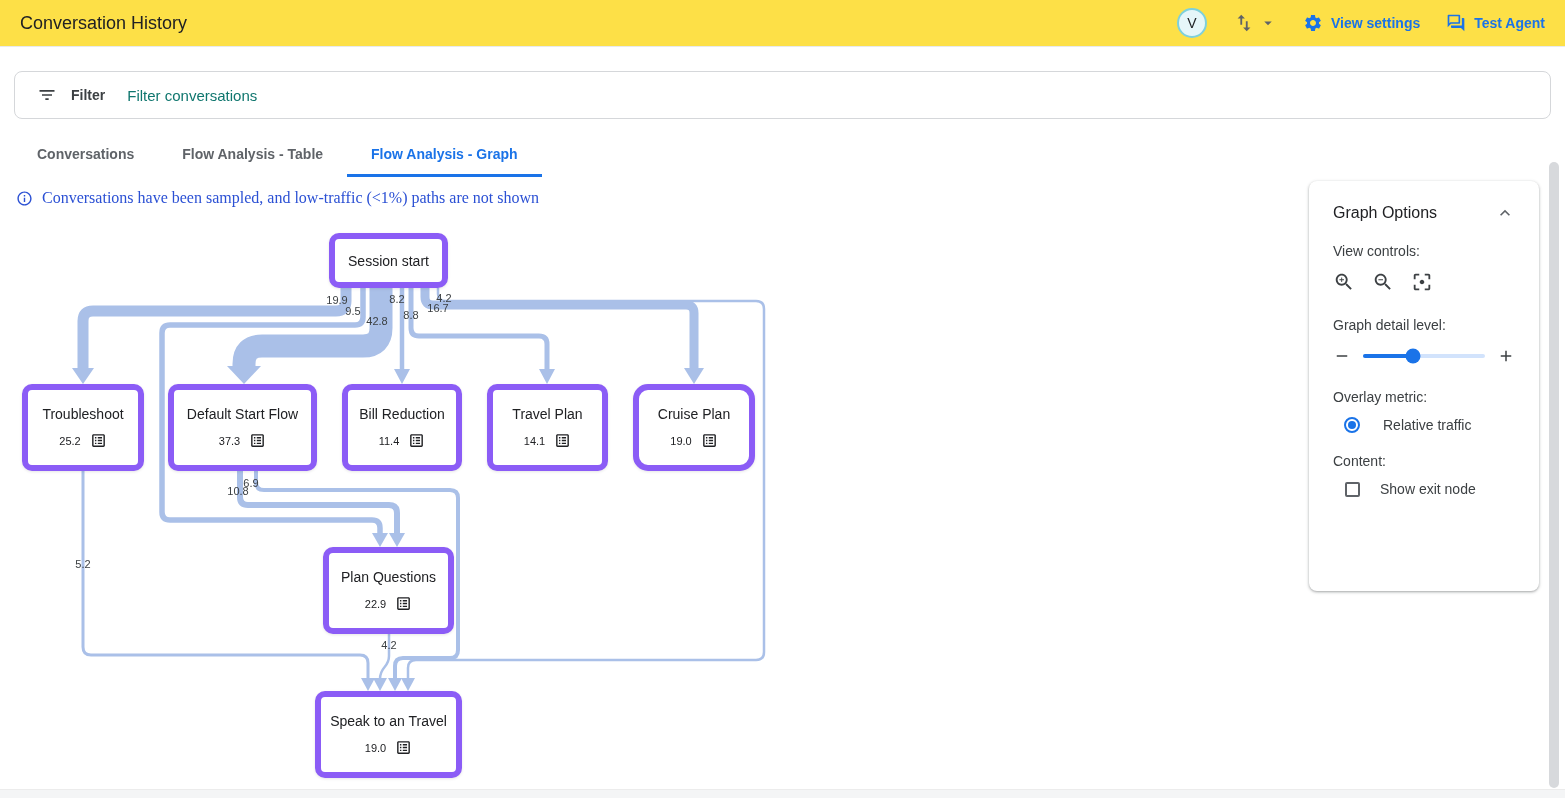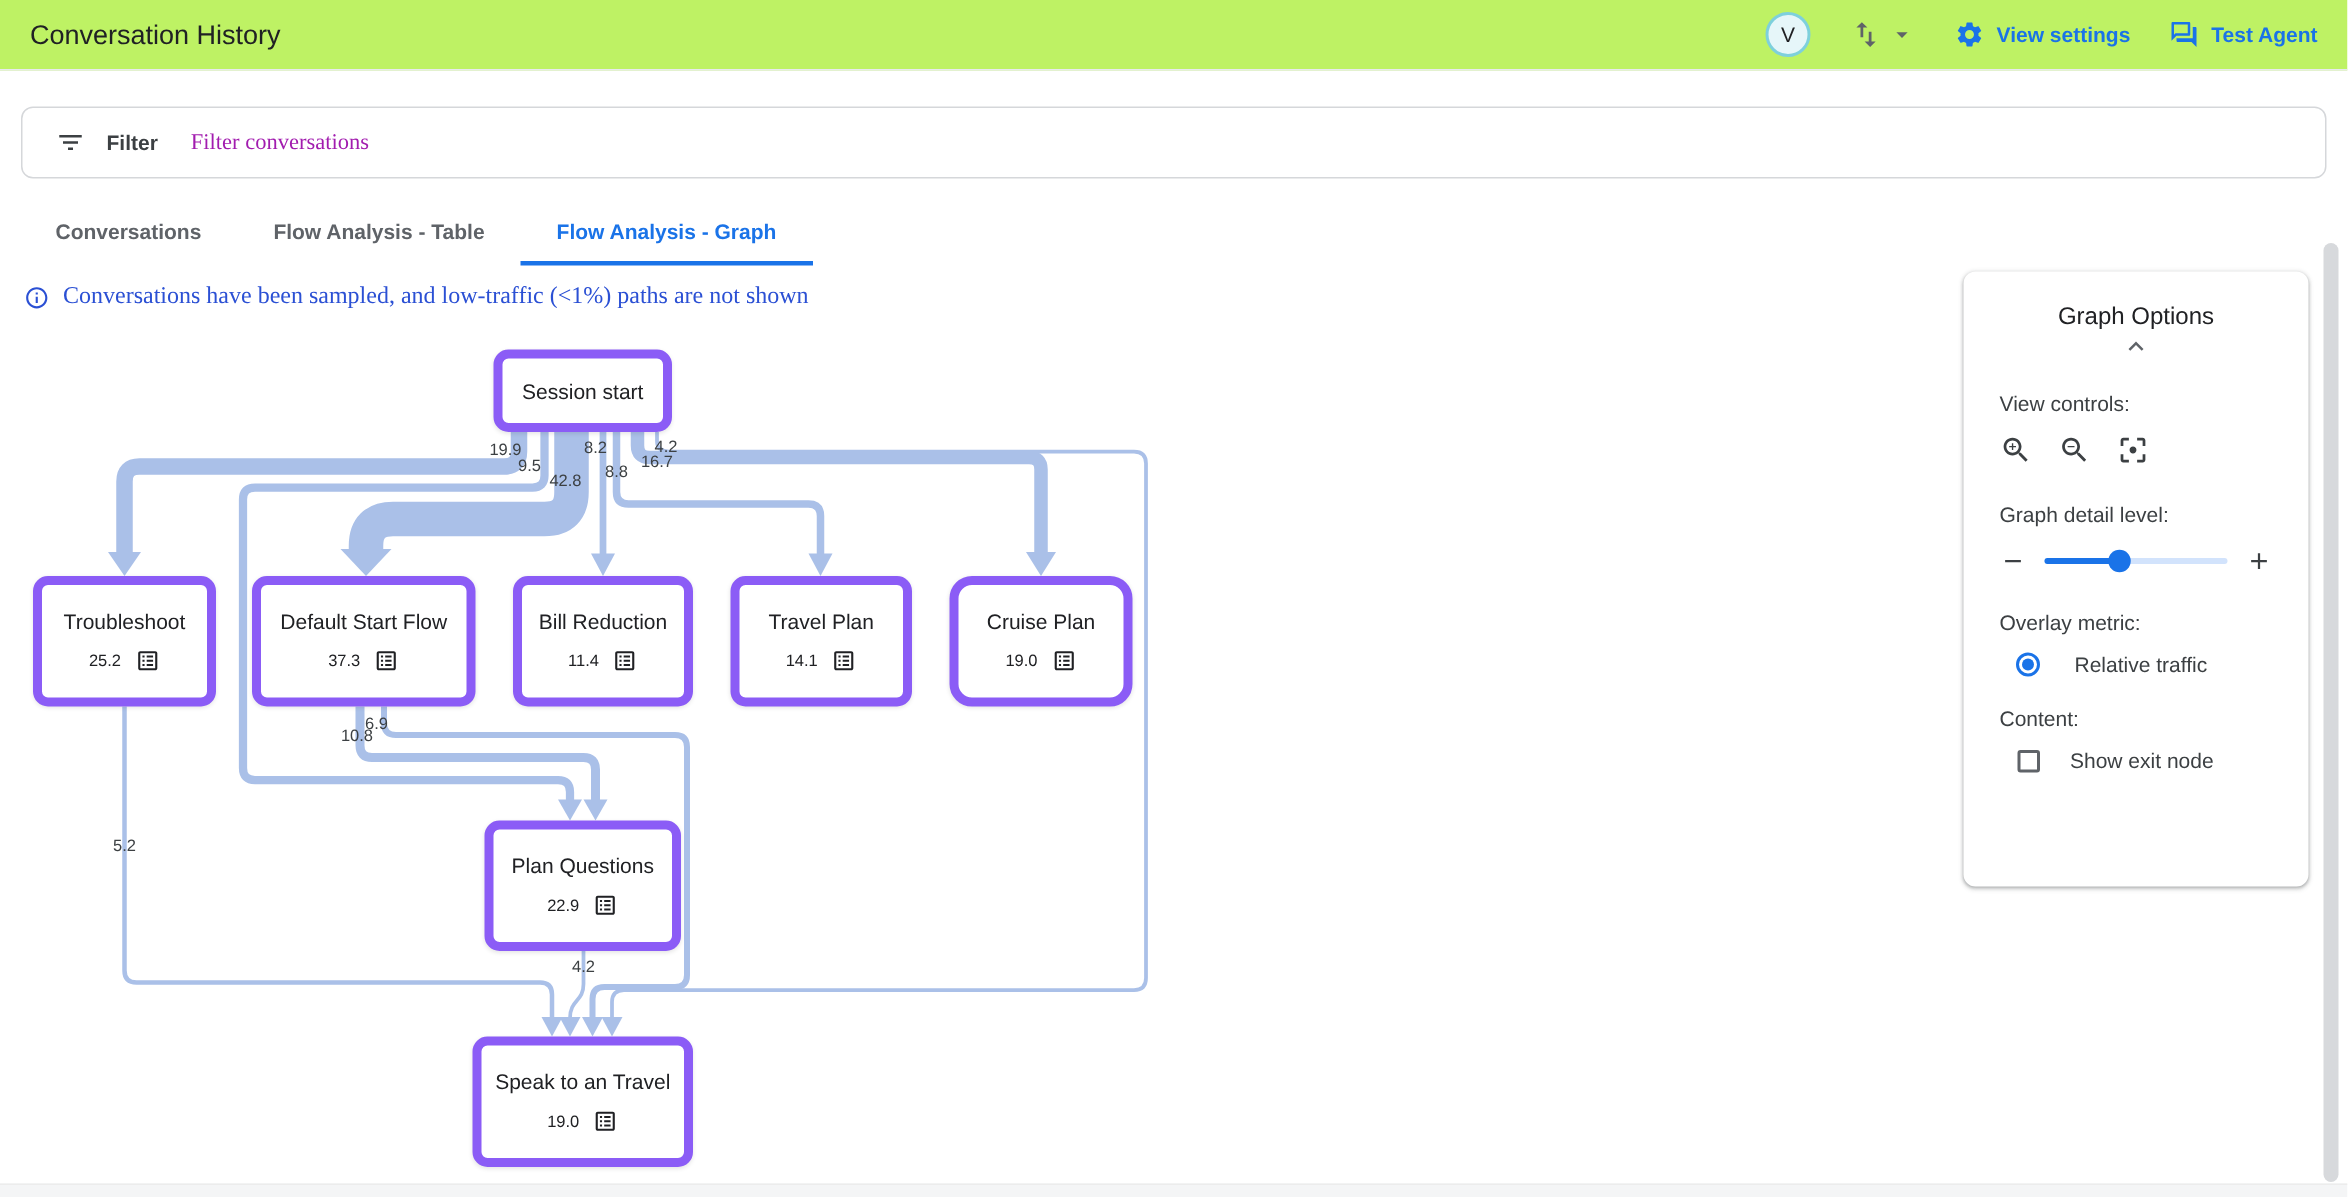--- a/index.html
+++ b/index.html
@@ -11,21 +11,21 @@
     color: #202124;
     cursor: default;
   }
 
   
   .app-header {
     position: absolute; top: 0; left: 0; right: 0; height: 47px;
     border-bottom: 1px solid #e8eaed;
     display: flex; align-items: center;
     padding: 0 20px;
-    background: #bef264;
+    background: #fde047;
     z-index: 30;
     text-align: center;
   }
   .app-title { font-size: 18px; font-weight: 400; color: #202124; }
   .header-right { margin-left: auto; display: flex; align-items: center; gap: 26px; }
   .avatar {
     width: 30px; height: 30px; border-radius: 50%;
     background: #e6f6f9; border: 2px solid #7ed0dc;
     display: flex; align-items: center; justify-content: center;
     font-size: 14px; color: #202124; cursor: pointer;
@@ -38,21 +38,21 @@
   }
 
   
   .filter-bar {
     position: absolute; top: 71px; left: 14px; right: 14px; height: 48px;
     border: 1px solid #d5d7da; border-radius: 8px;
     display: flex; align-items: center; padding: 0 22px; gap: 14px;
     background: #fff;
   }
   .filter-label { font-size: 14px; font-weight: 700; color: #3c4043; }
-  .filter-placeholder { font-size: 15px; color: #a21caf; margin-left: 8px; font-family: Liberation Serif, serif; }
+  .filter-placeholder { font-size: 15px; color: #0f766e; margin-left: 8px; }
 
   
   .tabs { position: absolute; top: 134px; left: 13px; display: flex; height: 43px; }
   .tab {
     padding: 0 24px; display: flex; align-items: center;
     font-size: 14px; font-weight: 600; color: #5f6368;
     border-bottom: 3px solid transparent; cursor: pointer;
   }
   .tab.active { color: #1a73e8; border-bottom-color: #1a73e8; }
 
@@ -82,21 +82,21 @@
     font-size: 11px; color: #3c4043; z-index: 6; white-space: nowrap;
   }
 
   
   .graph-options {
     position: absolute; top: 181px; left: 1309px; width: 230px; height: 410px;
     background: #fff; border-radius: 8px;
     box-shadow: 0 1px 2px rgba(60,64,67,.30), 0 1px 3px 1px rgba(60,64,67,.15);
     padding: 22px 24px; z-index: 20;
   }
-  .panel-header { display: flex; align-items: center; justify-content: space-between; margin-bottom: 20px; flex-direction: column; }
+  .panel-header { display: flex; align-items: center; justify-content: space-between; margin-bottom: 20px; }
   .panel-title { font-size: 16px; color: #202124; }
   .panel-section-label { font-size: 14px; color: #3c4043; }
   .view-controls-row { display: flex; align-items: center; gap: 17px; margin: 12px 0 24px 0; color: #3c4043; }
   .slider-row { display: flex; align-items: center; gap: 12px; margin: 14px 0 24px 0; }
   .slider-track { position: relative; flex: 1; height: 4px; border-radius: 2px; background: #d2e3fc; cursor: pointer; }
   .slider-fill { position: absolute; left: 0; top: 0; bottom: 0; width: 41%; background: #1a73e8; border-radius: 2px; }
   .slider-thumb {
     position: absolute; left: 41%; top: 50%; transform: translate(-50%,-50%);
     width: 15px; height: 15px; border-radius: 50%; background: #1a73e8; cursor: pointer;
   }

